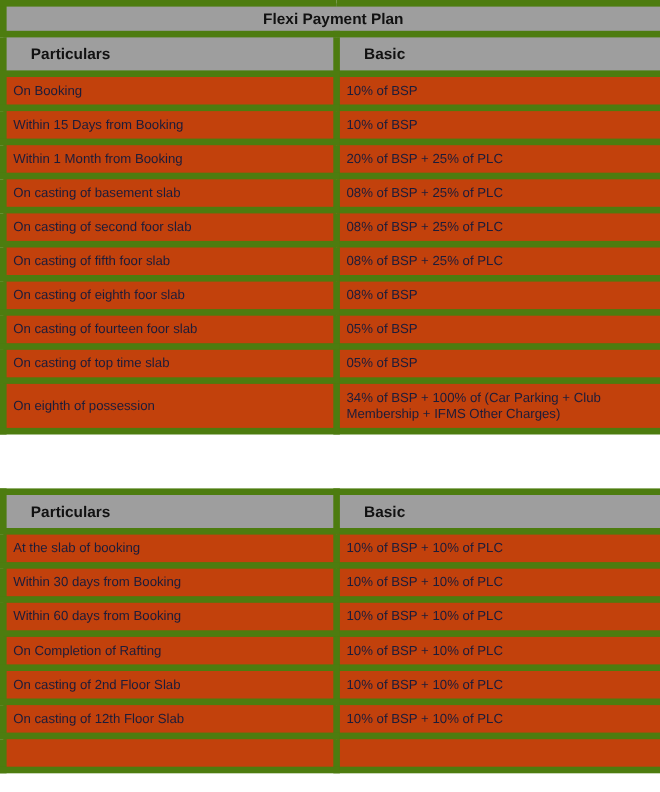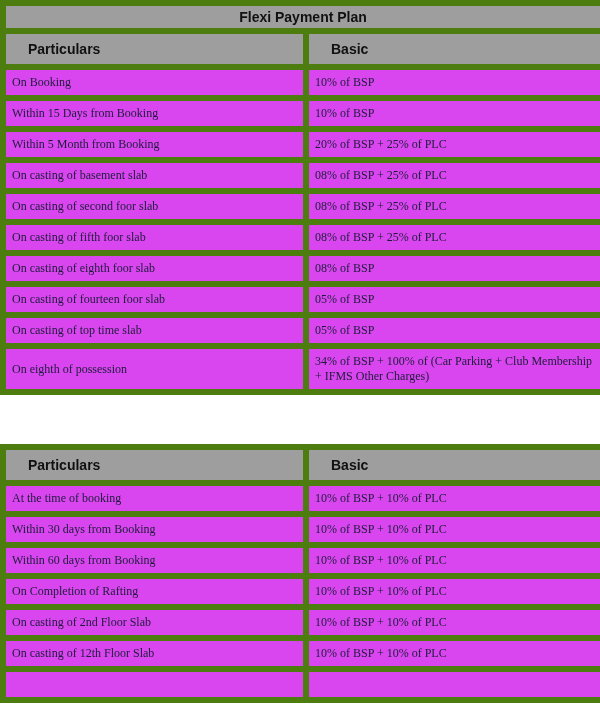--- a/index.html
+++ b/index.html
@@ -4,21 +4,21 @@
   <style>
     html, body { margin: 0; padding: 0; background: #ffffff; }
     body { width: 600px; height: 720px; overflow: hidden; position: relative;
       font-family: "Liberation Sans", "DejaVu Sans", sans-serif; color: #1c1c3a; }
     .plan { position: absolute; left: 0; width: 600px; border-collapse: collapse; table-layout: fixed; }
     .plan td, .plan th { border: 6px solid #4d7c0f; padding: 0 0 0 6px; font-size: 12px; text-align: left; vertical-align: middle; }
     .plan col.c1 { width: 303px; }
     .plan col.c2 { width: 297px; }
     .title-row th { background: #9e9e9e; text-align: center; font-weight: bold; font-size: 14px; height: 22px; color: #111; padding: 0; }
     .head-row th { background: #9e9e9e; font-weight: bold; font-size: 14px; height: 30px; color: #111; padding-left: 22px; }
-    .data-row td { background: #d946ef; height: 25px; line-height: 15px; font-family: Liberation Serif, serif; }
+    .data-row td { background: #c2410c; height: 25px; line-height: 15px; }
     .data-row.tall td { height: 40px; }
     #flexi { top: 0; }
     #special { top: 444px; }
   </style>
 </head>
 <body>
 
 <table class="plan" id="flexi">
   <colgroup>
       <col class="c1">
@@ -36,21 +36,21 @@
   <tbody id="flexi-body">
       <tr class="data-row">
         <td>On Booking</td>
         <td>10% of BSP</td>
       </tr>
       <tr class="data-row">
         <td>Within 15 Days from Booking</td>
         <td>10% of BSP</td>
       </tr>
       <tr class="data-row">
-        <td>Within 5 Month from Booking</td>
+        <td>Within 1 Month from Booking</td>
         <td>20% of BSP + 25% of PLC</td>
       </tr>
       <tr class="data-row">
         <td>On casting of basement slab</td>
         <td>08% of BSP + 25% of PLC</td>
       </tr>
       <tr class="data-row">
         <td>On casting of second foor slab</td>
         <td>08% of BSP + 25% of PLC</td>
       </tr>
@@ -83,21 +83,21 @@
       <col class="c2">
     </colgroup>
   <thead>
     <tr class="head-row">
       <th>Particulars</th>
       <th>Basic</th>
     </tr>
   </thead>
   <tbody id="special-body">
       <tr class="data-row">
-        <td>At the time of booking</td>
+        <td>At the slab of booking</td>
         <td>10% of BSP  + 10% of PLC</td>
       </tr>
       <tr class="data-row">
         <td>Within 30 days from Booking</td>
         <td>10% of BSP  + 10% of PLC</td>
       </tr>
       <tr class="data-row">
         <td>Within 60 days from Booking</td>
         <td>10% of BSP  + 10% of PLC</td>
       </tr>

